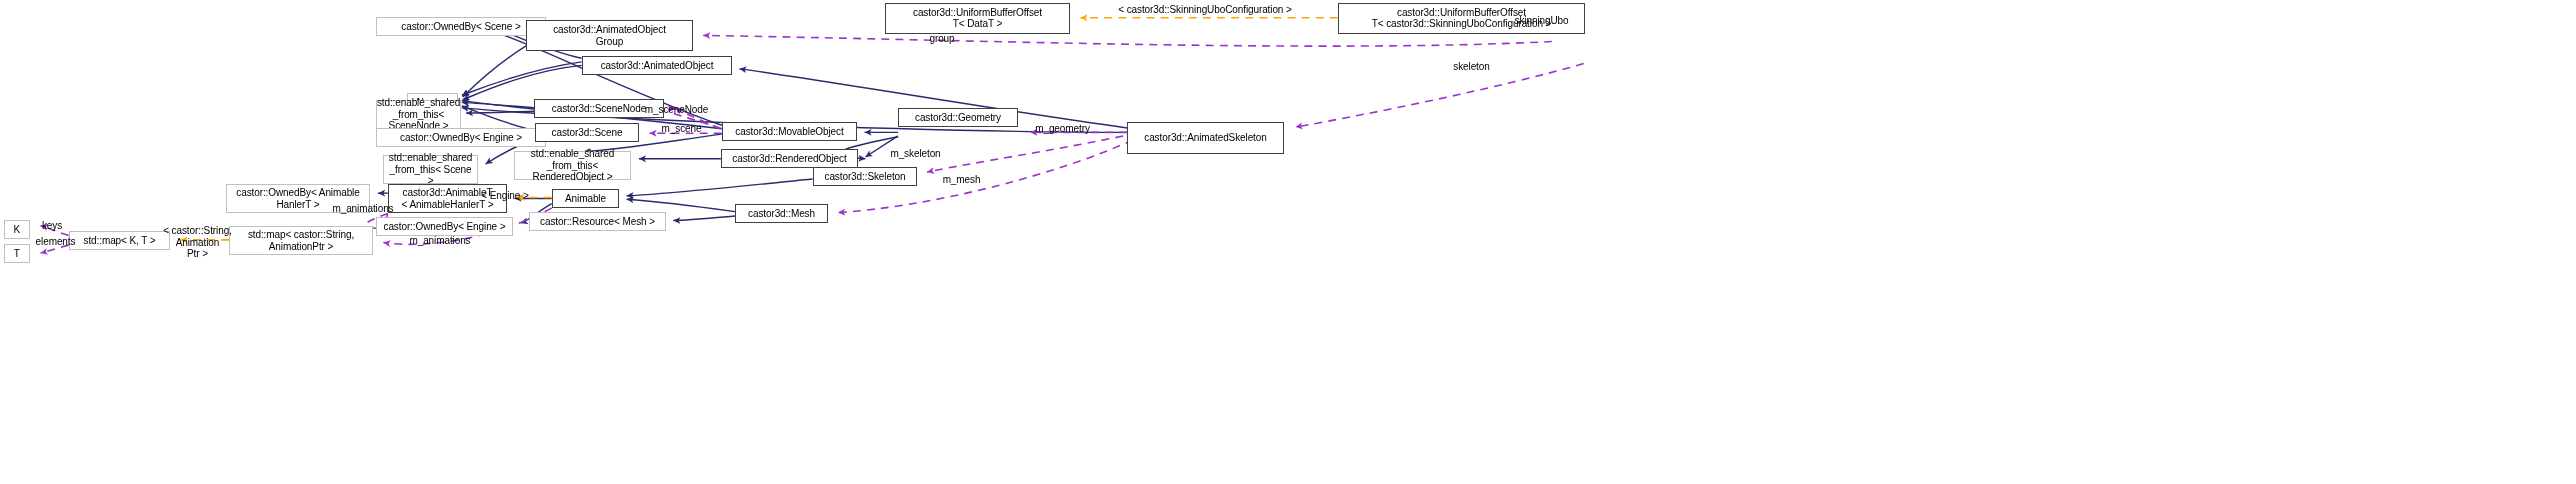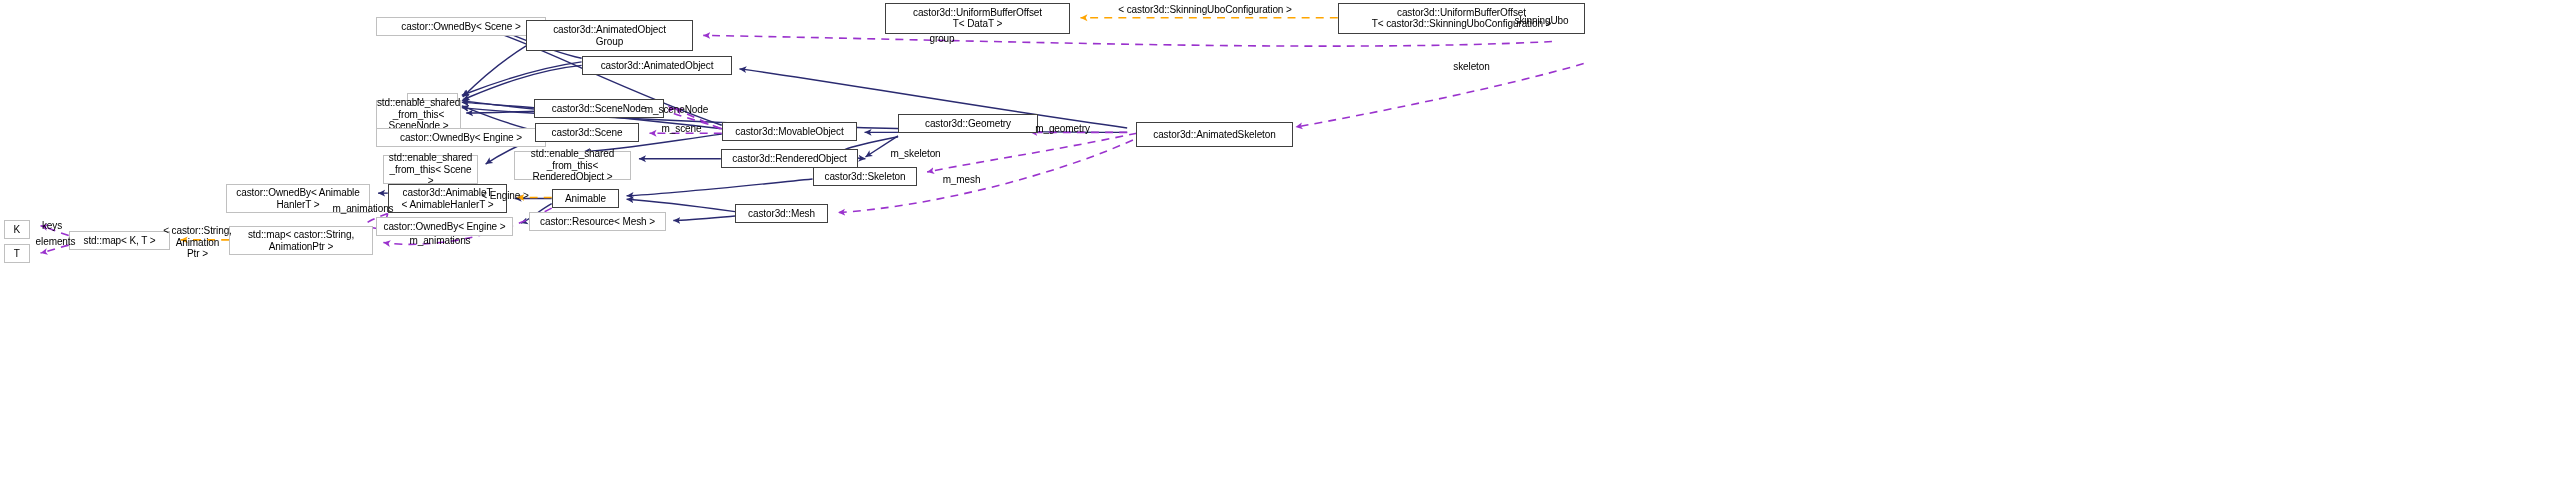--- a/index.html
+++ b/index.html
@@ -150,22 +150,22 @@
 T&lt; castor3d::SkinningUboConfiguration &gt;</div>
   <div class="node strong" style="left:582px;top:56px;width:150px;height:19.4px;">castor3d::AnimatedObject</div>
   <div class="node plain" style="left:407px;top:93px;width:51px;height:18.5px;">Named</div>
 
   <div class="node plain" style="left:376px;top:100px;width:85px;height:29px;">std::enable_shared
 _from_this&lt; SceneNode &gt;</div>
   <div class="node strong" style="left:534px;top:99px;width:130px;height:19.4px;">castor3d::SceneNode</div>
   <div class="node plain" style="left:376px;top:128px;width:170px;height:19.4px;">castor::OwnedBy&lt; Engine &gt;</div>
   <div class="node strong" style="left:535px;top:123px;width:104px;height:19.4px;">castor3d::Scene</div>
   <div class="node strong" style="left:722px;top:122px;width:135px;height:19.4px;">castor3d::MovableObject</div>
-  <div class="node strong" style="left:898px;top:114px;width:140px;height:19.4px;">castor3d::Geometry</div>
-  <div class="node strong" style="left:1127px;top:122px;width:157px;height:25px;margin-left:9px;">castor3d::AnimatedSkeleton</div>
+  <div class="node strong" style="left:898px;top:108px;width:120px;height:19.4px;">castor3d::Geometry</div>
+  <div class="node strong" style="left:1127px;top:122px;width:157px;height:32px;">castor3d::AnimatedSkeleton</div>
   <div class="node plain" style="left:514px;top:151px;width:117px;height:29px;">std::enable_shared
 _from_this&lt; RenderedObject &gt;</div>
   <div class="node strong" style="left:721px;top:149px;width:137px;height:19.4px;">castor3d::RenderedObject</div>
   <div class="node plain" style="left:383px;top:155px;width:95px;height:29px;">std::enable_shared
 _from_this&lt; Scene &gt;</div>
   <div class="node strong" style="left:813px;top:167px;width:104px;height:19.4px;">castor3d::Skeleton</div>
   <div class="node plain" style="left:226px;top:184px;width:144px;height:29px;">castor::OwnedBy&lt; Animable
 HanlerT &gt;</div>
   <div class="node strong" style="left:388px;top:184px;width:119px;height:29px;">castor3d::AnimableT
 &lt; AnimableHanlerT &gt;</div>

